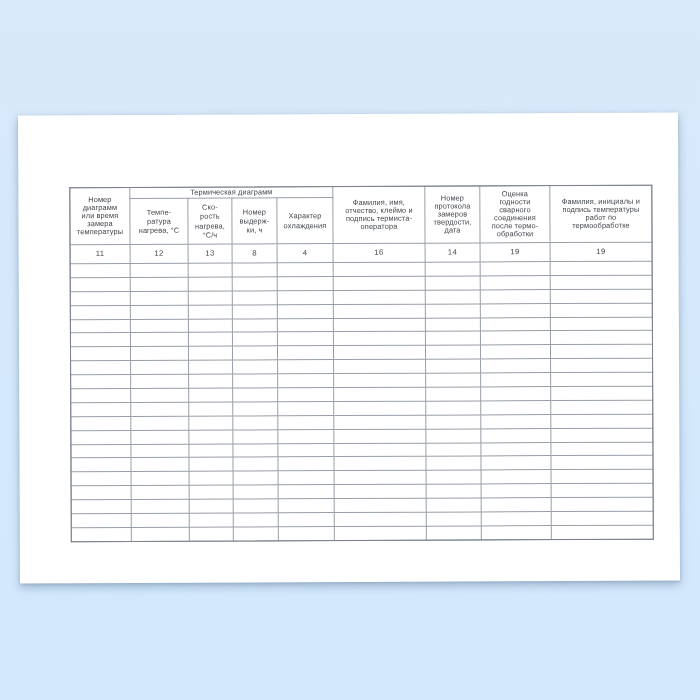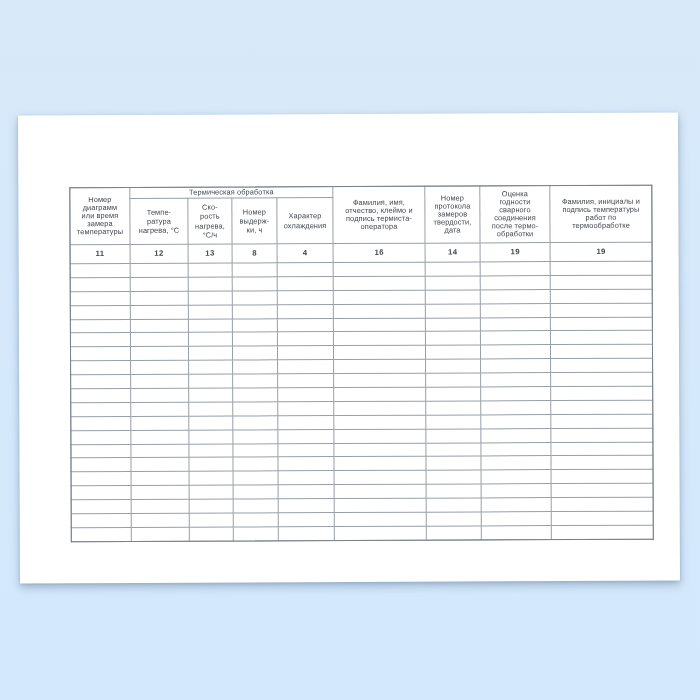--- a/index.html
+++ b/index.html
@@ -40,21 +40,21 @@
     color:#43474d;
     text-align:center;
     vertical-align:middle;
     overflow:hidden;
   }
   tr.r-group{height:11px;}
   tr.r-group th{font-size:7.4px;line-height:8px;}
   tr.r-sub{height:46px;}
   th.pre{white-space:pre-line;}
   tr.r-num{height:19px;}
-  tr.r-num td{font-size:7.8px;letter-spacing:0.4px;font-weight:bold;}
+  tr.r-num td{font-size:7.8px;letter-spacing:0.4px;}
   tbody.grid tr{height:13.9px;}
   tbody.grid td{height:12px;}
 </style>
 </head>
 <body>
 
 <div class="viewport">
   <div class="paper">
     <table class="journal">
       <colgroup>
@@ -68,21 +68,21 @@
         <col style="width:70px">
         <col style="width:102px">
       </colgroup>
       <thead>
         <tr class="r-group">
           <th rowspan="2" class="pre">Номер
 диаграмм
 или время
 замера
 температуры</th>
-          <th colspan="4">Термическая обработка</th>
+          <th colspan="4">Термическая диаграмм</th>
           <th rowspan="2" class="pre">Фамилия, имя,
 отчество, клеймо и
 подпись термиста-
 оператора</th>
           <th rowspan="2" class="pre">Номер
 протокола
 замеров
 твердости,
 дата</th>
           <th rowspan="2" class="pre">Оценка

